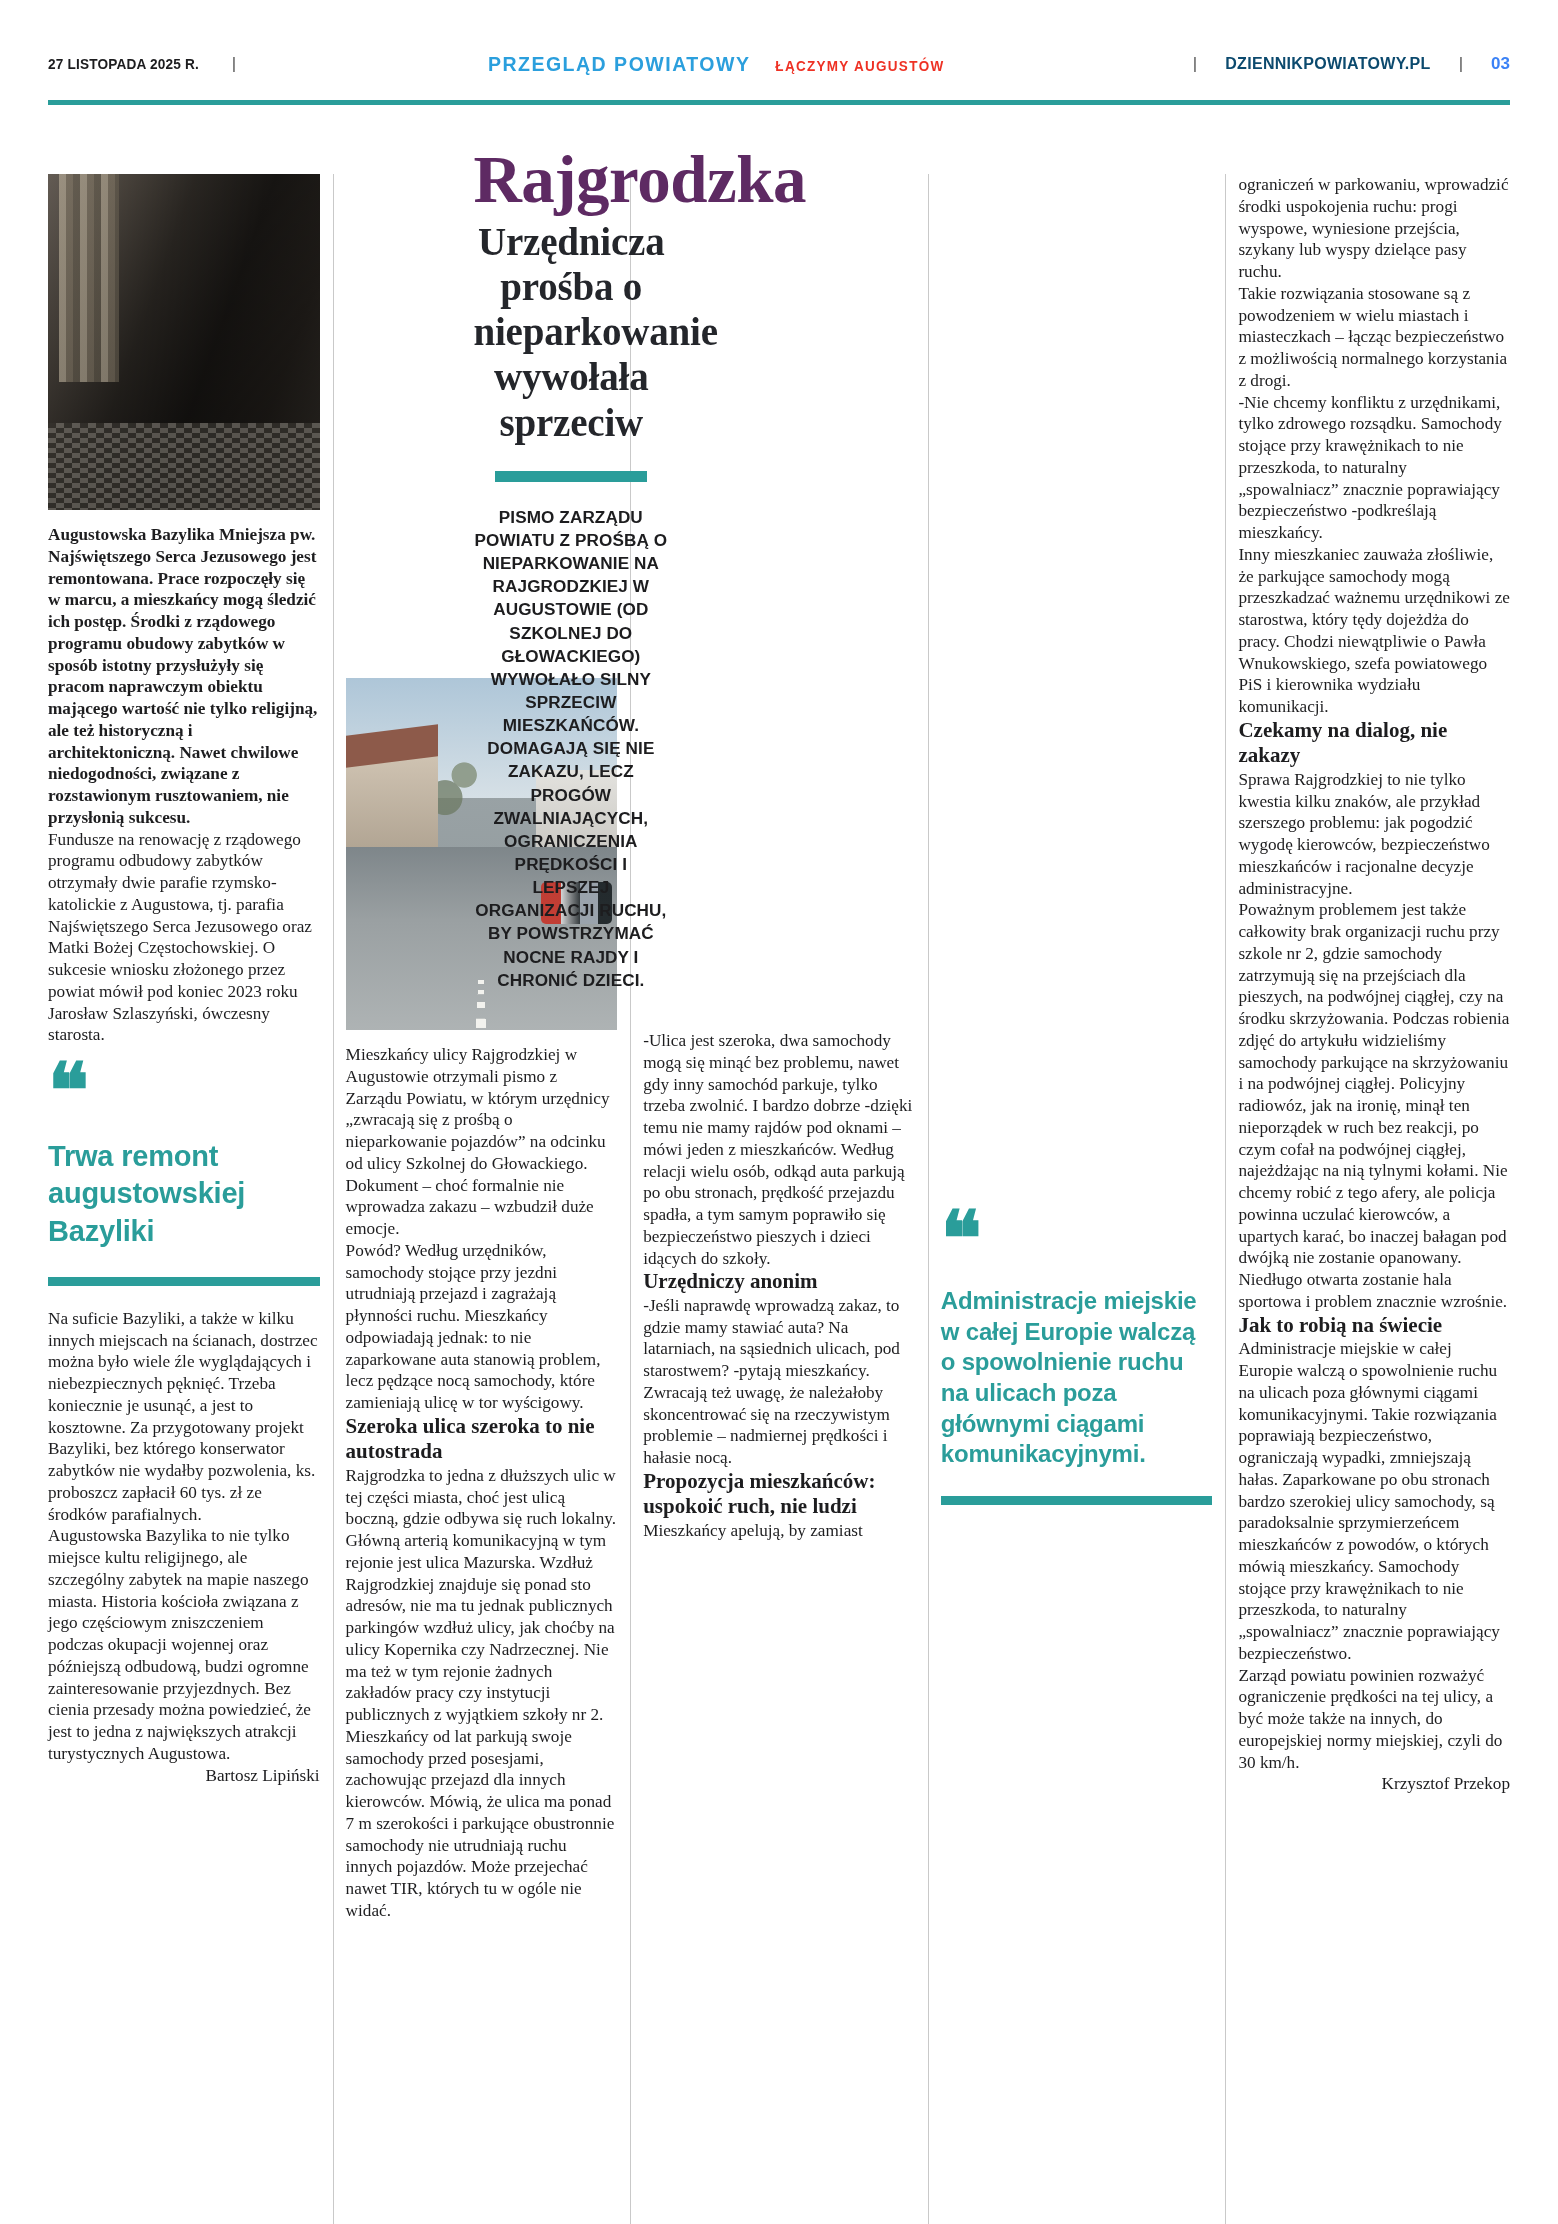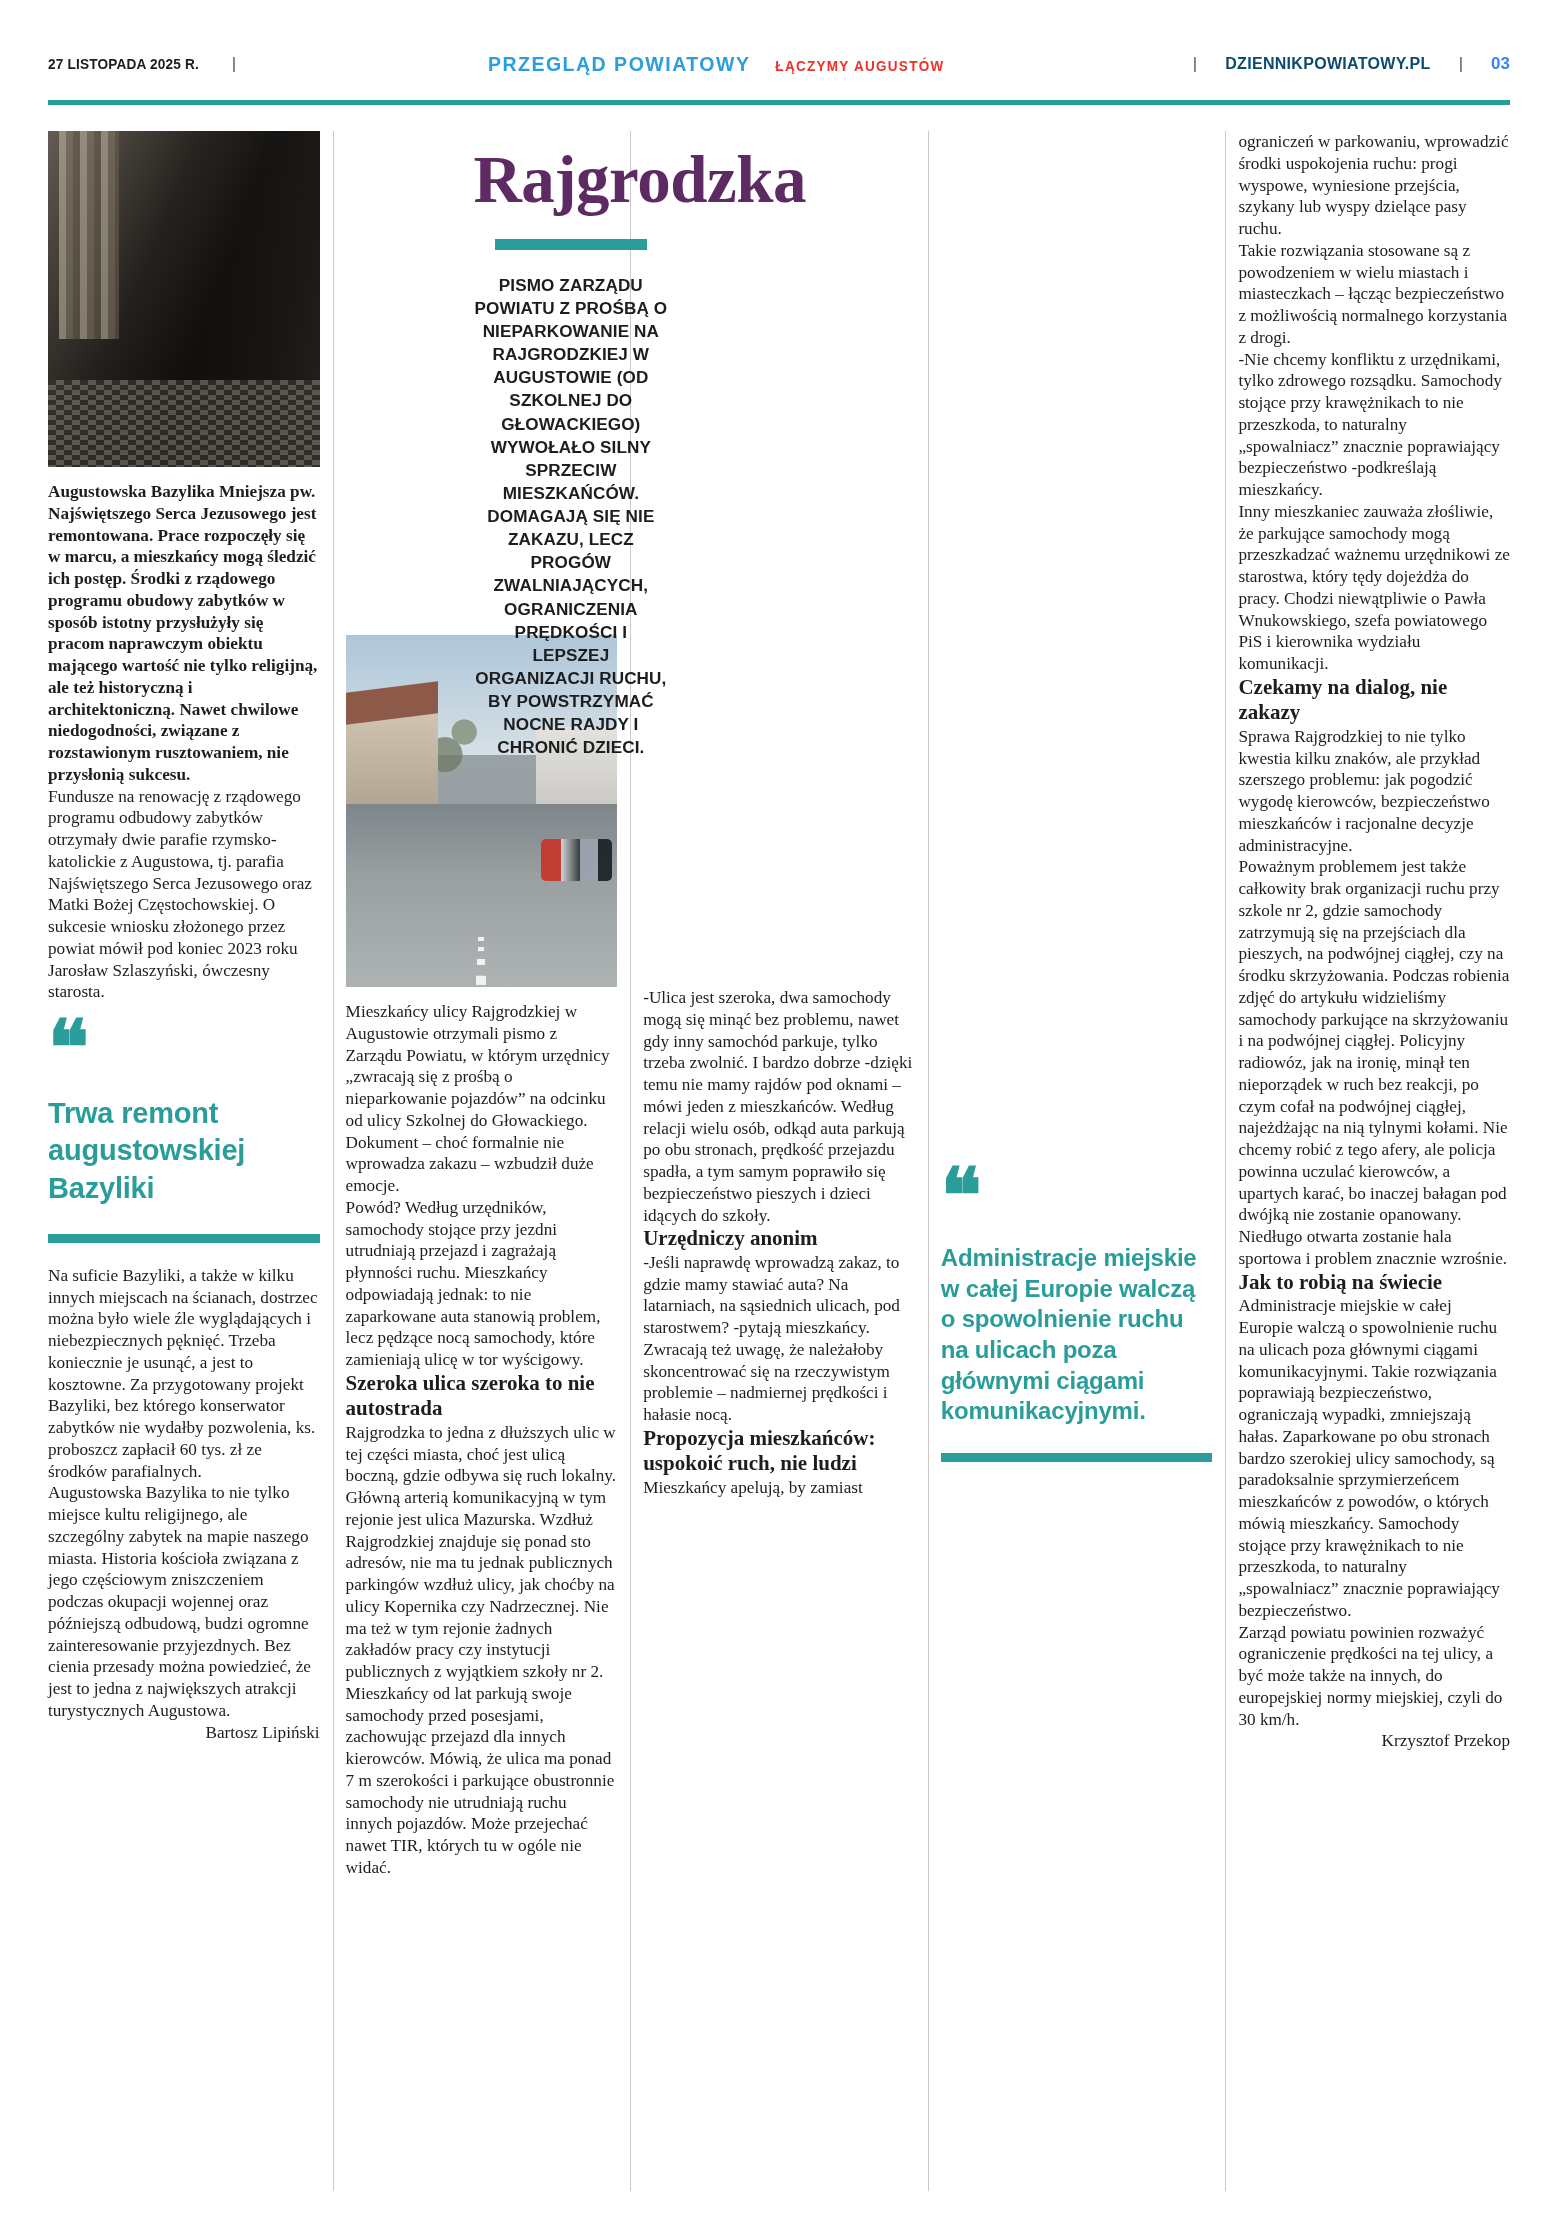--- a/index.html
+++ b/index.html
@@ -47,21 +47,21 @@
   .rule-top{height:5px;background:#2a9d9a;margin-top:8px;}
 
   
   .grid{
     display:grid;
     grid-template-columns:1fr 1fr 1fr 1fr 1fr;
     column-gap:26px;
     margin-top:26px;
     position:relative;
   }
-  .col{position:relative;}
+  .col{position:relative;margin-top:43px;}
   .vline{position:absolute;top:0;bottom:0;width:1px;background:#c9c9c9;}
 
   
   .photo{width:100%;display:block;}
   .photo-church{
     height:336px;
     background:
       linear-gradient(180deg,rgba(0,0,0,.30),rgba(0,0,0,.55)),
       linear-gradient(110deg,#8e8378 0%,#6b6258 18%,#3b3630 38%,#201d1a 58%,#2d2823 78%,#4a443c 100%);
     position:relative;overflow:hidden;
@@ -256,18 +256,23 @@
         <p>Poważnym problemem jest także całkowity brak organizacji ruchu przy szkole nr 2, gdzie samochody zatrzymują się na przejściach dla pieszych, na podwójnej ciągłej, czy na środku skrzyżowania. Podczas robienia zdjęć do artykułu widzieliśmy samochody parkujące na skrzyżowaniu i na podwójnej ciągłej. Policyjny radiowóz, jak na ironię, minął ten nieporządek w ruch bez reakcji, po czym cofał na podwójnej ciągłej, najeżdżając na nią tylnymi kołami. Nie chcemy robić z tego afery, ale policja powinna uczulać kierowców, a upartych karać, bo inaczej bałagan pod dwójką nie zostanie opanowany. Niedługo otwarta zostanie hala sportowa i problem znacznie wzrośnie.</p>
         <p class="sub">Jak to robią na świecie</p>
         <p>Administracje miejskie w całej Europie walczą o spowolnienie ruchu na ulicach poza głównymi ciągami komunikacyjnymi. Takie rozwiązania poprawiają bezpieczeństwo, ograniczają wypadki, zmniejszają hałas. Zaparkowane po obu stronach bardzo szerokiej ulicy samochody, są paradoksalnie sprzymierzeńcem mieszkańców z powodów, o których mówią mieszkańcy. Samochody stojące przy krawężnikach to nie przeszkoda, to naturalny „spowalniacz” znacznie poprawiający bezpieczeństwo.</p>
         <p>Zarząd powiatu powinien rozważyć ograniczenie prędkości na tej ulicy, a być może także na innych, do europejskiej normy miejskiej, czyli do 30 km/h.</p>
         <p class="sig">Krzysztof Przekop</p>
       </div>
     </div>
 
     <div class="headline-wrap" style="position:absolute;left:calc(20% + 6px);top:0;width:calc(40% - 32px);">
       <h1 class="hl-kicker">Rajgrodzka</h1>
+      <h2 class="hl-main">
+        <span>Urzędnicza prośba o</span><br>
+        <span>nieparkowanie wywołała</span><br>
+        <span>sprzeciw</span>
+      </h2>
       <div class="hl-bar"></div>
       <p class="lead">PISMO ZARZĄDU POWIATU Z PROŚBĄ O NIEPARKOWANIE NA RAJGRODZKIEJ W AUGUSTOWIE (OD SZKOLNEJ DO GŁOWACKIEGO) WYWOŁAŁO SILNY SPRZECIW MIESZKAŃCÓW. DOMAGAJĄ SIĘ NIE ZAKAZU, LECZ PROGÓW ZWALNIAJĄCYCH, OGRANICZENIA PRĘDKOŚCI I LEPSZEJ ORGANIZACJI RUCHU, BY POWSTRZYMAĆ NOCNE RAJDY I CHRONIĆ DZIECI.</p>
     </div>
 
   </div>
 </div>
 
 </body></html>

